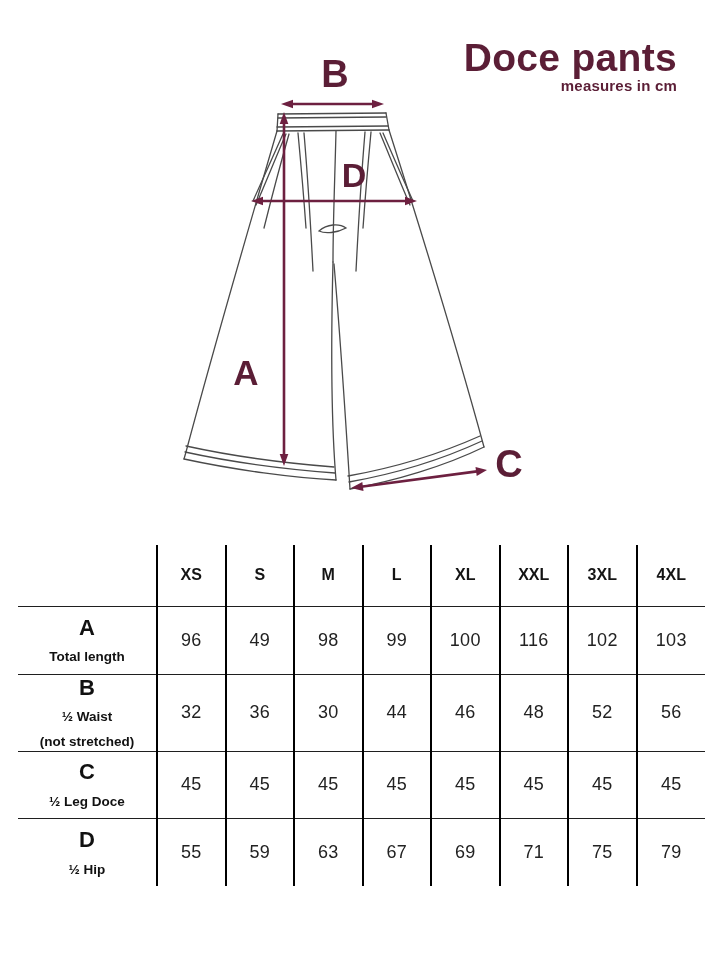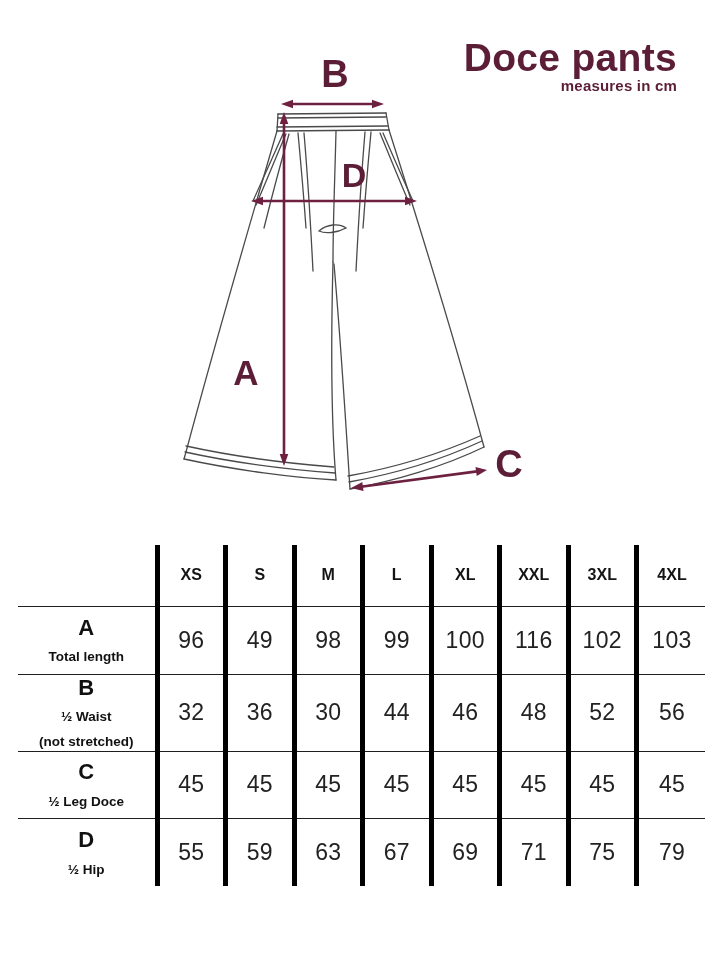--- a/index.html
+++ b/index.html
@@ -17,29 +17,29 @@
   
   table.size-table{
     position:absolute;left:18px;top:545px;width:687px;
     border-collapse:collapse;table-layout:fixed;
   }
   .size-table th,.size-table td{
     padding:0;text-align:center;vertical-align:middle;
     font-family:"Liberation Sans",sans-serif;
   }
   
-  .size-table th:not(.lbl),.size-table td{border-left:5px solid #000000;}
+  .size-table th:not(.lbl),.size-table td{border-left:2px solid #000000;}
   
   .size-table thead th{border-bottom:1.5px solid #1f1f1f;}
   .size-table tbody tr th,.size-table tbody tr td{border-bottom:1.5px solid #1f1f1f;}
   .size-table tbody tr:last-child th,.size-table tbody tr:last-child td{border-bottom:none;}
   .size-table thead tr{height:61px;}
   tr.r-a{height:68px;} tr.r-b{height:76px;} tr.r-c{height:67px;} tr.r-d{height:68px;}
   .size-table thead th{font-size:16px;font-weight:bold;color:#141414;}
-  .size-table td{font-size:23px;font-weight:normal;color:#222;letter-spacing:.3px;text-align:center;}
+  .size-table td{font-size:18px;font-weight:normal;color:#222;letter-spacing:.3px;text-align:center;}
   .lbl .letter{display:block;font-size:22px;font-weight:bold;line-height:1.15;color:#111;}
   .lbl .name{display:block;font-size:13.5px;font-weight:bold;line-height:1.3;color:#111;margin-top:8px;}
 </style>
 </head>
 <body>
 
 <div class="hdr">
   <h1>Doce pants</h1>
   <div class="sub">measures in cm</div>
 </div>

